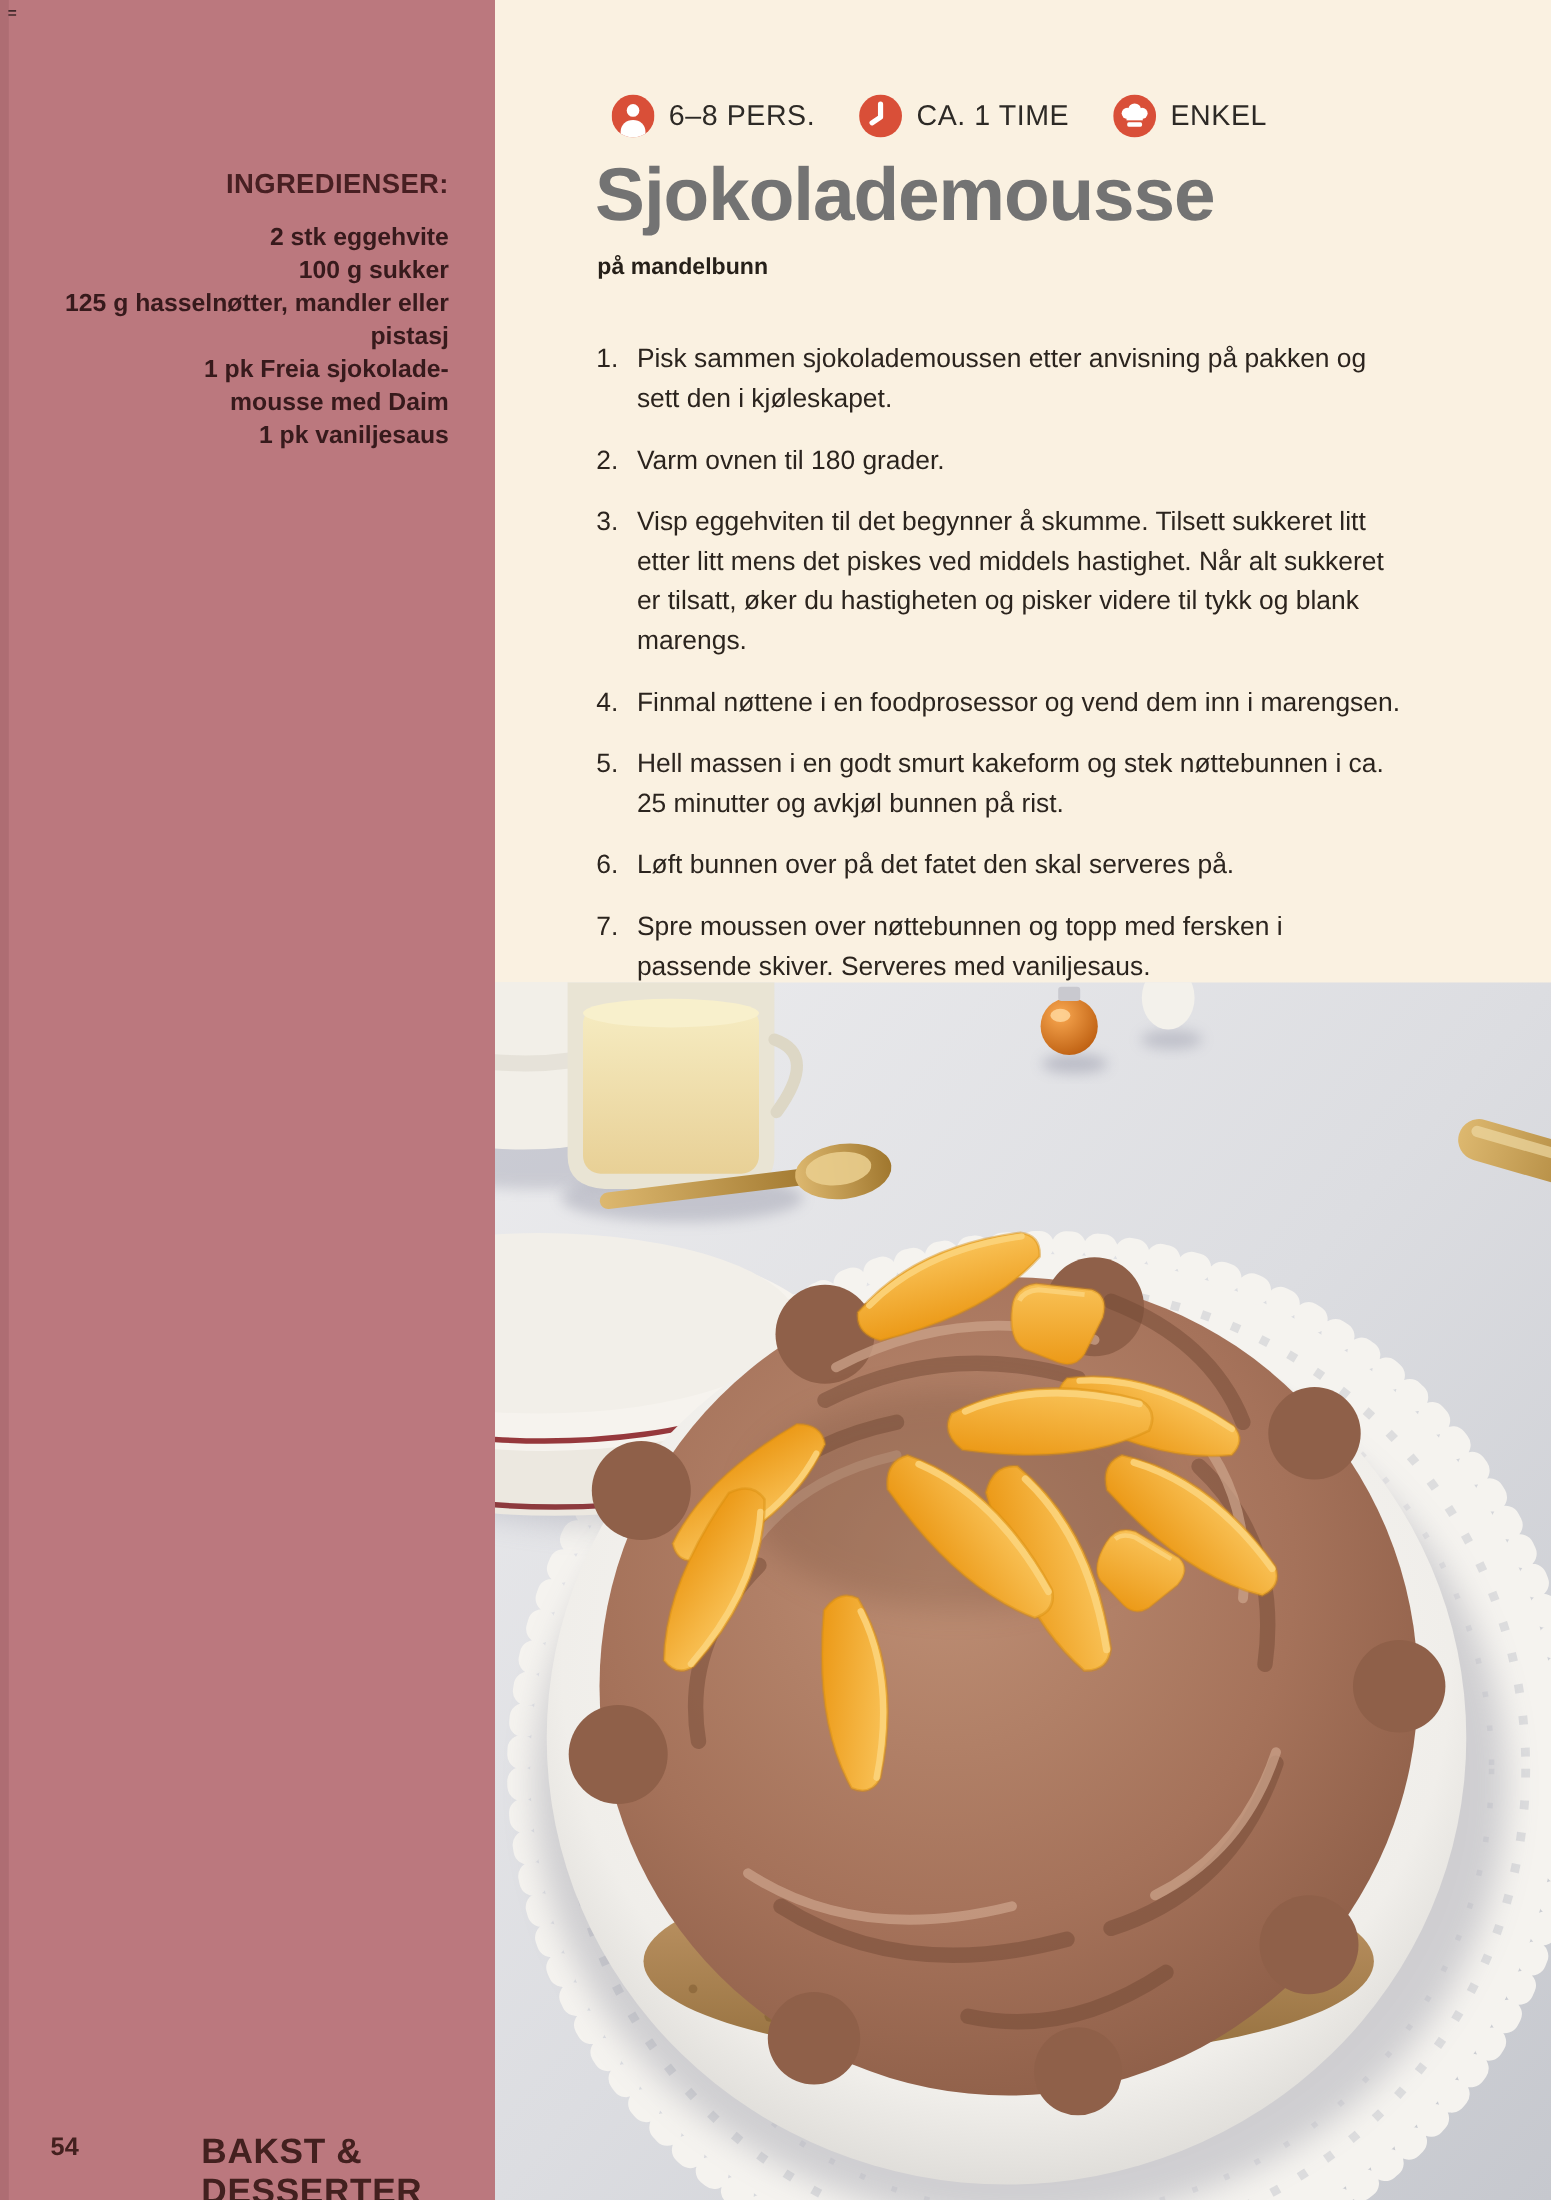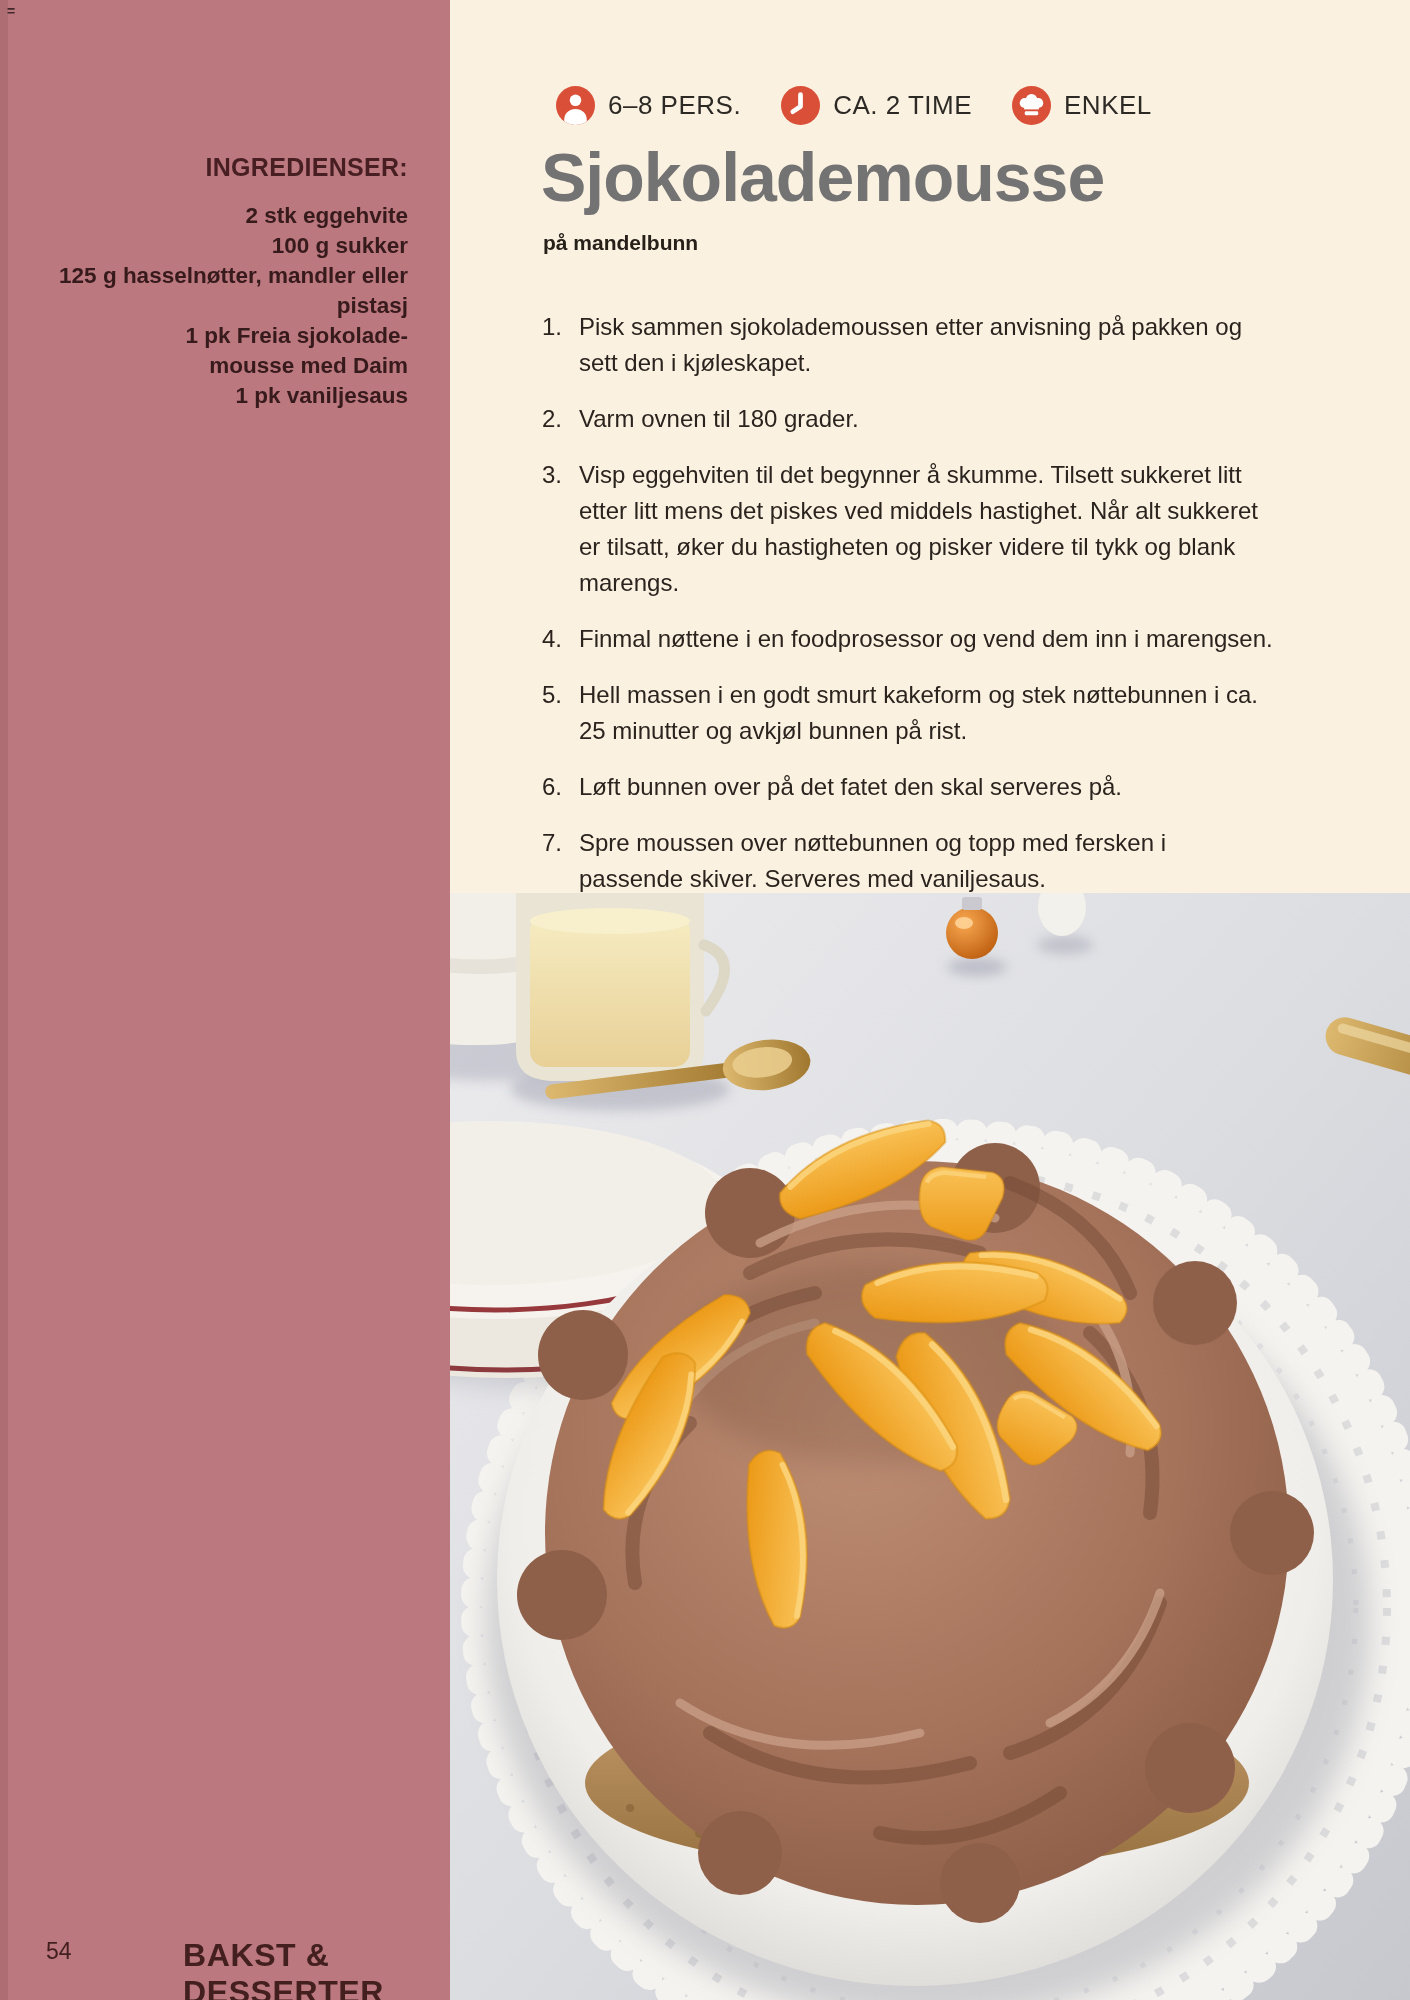--- a/index.html
+++ b/index.html
@@ -8,21 +8,21 @@
   
   .sidebar{position:absolute;left:0;top:0;width:450px;height:2000px;background:#bb787e;}
   .sidebar-edge{position:absolute;left:0;top:0;width:8px;height:2000px;background:rgba(60,20,24,.10);}
   .corner-glyph{position:absolute;left:7px;top:3px;font-size:14px;font-weight:700;color:#40282a;}
   .ing-heading{position:absolute;top:153px;right:42px;font-size:25px;font-weight:700;
                color:#471f22;letter-spacing:.3px;}
   .ing-lines{position:absolute;top:201px;right:42px;text-align:right;font-size:22.5px;
              line-height:30px;font-weight:700;color:#371a1c;}
   .note-lines{position:absolute;top:436px;right:42px;text-align:right;font-size:22.5px;
               line-height:30px;font-weight:700;color:#371a1c;}
-  .page-num{position:absolute;left:46px;top:1938px;font-size:23px;font-weight:400;color:#43201f;}
+  .page-num{position:absolute;left:46px;top:1938px;font-size:23px;font-weight:700;color:#43201f;}
   .footer-cat{position:absolute;left:183px;top:1937px;font-size:32px;font-weight:700;
               letter-spacing:.6px;color:#43201f;}
   
   .content{position:absolute;left:450px;top:0;width:960px;height:893px;background:#faf1e1;}
   .meta{position:absolute;left:106px;top:86px;display:flex;align-items:center;gap:40px;}
   .meta-item{display:flex;align-items:center;gap:13px;}
   .meta-item .icon{width:39px;height:39px;}
   .meta-item .icon svg{width:39px;height:39px;display:block;}
   .meta-label{font-size:26px;color:#2d2a26;letter-spacing:.5px;white-space:nowrap;}
   .title{position:absolute;left:91px;top:141px;font-size:68px;line-height:72px;font-weight:700;
@@ -78,21 +78,21 @@
         </span>
         <span class="meta-label">6–8 PERS.</span>
       </div>
       <div class="meta-item">
         <span class="icon">
           <svg viewBox="0 0 38 38">
             <circle cx="19" cy="19" r="19" fill="#d94f38"></circle>
             <path d="M19 8.5v11.5l-7.5 5" stroke="#fff" stroke-width="4.6" stroke-linecap="round" stroke-linejoin="round" fill="none"></path>
           </svg>
         </span>
-        <span class="meta-label">CA. 2 TIME</span>
+        <span class="meta-label">CA. 1 TIME</span>
       </div>
       <div class="meta-item">
         <span class="icon">
           <svg viewBox="0 0 38 38">
             <circle cx="19" cy="19" r="19" fill="#d94f38"></circle>
             <circle cx="12.4" cy="16.6" r="4.9" fill="#fff"></circle>
             <circle cx="19" cy="13.6" r="5.8" fill="#fff"></circle>
             <circle cx="25.6" cy="16.6" r="4.9" fill="#fff"></circle>
             <rect x="11.8" y="15.8" width="14.4" height="7" fill="#fff"></rect>
             <rect x="12.4" y="24.6" width="13.2" height="3.8" rx="1.4" fill="#fff"></rect>

